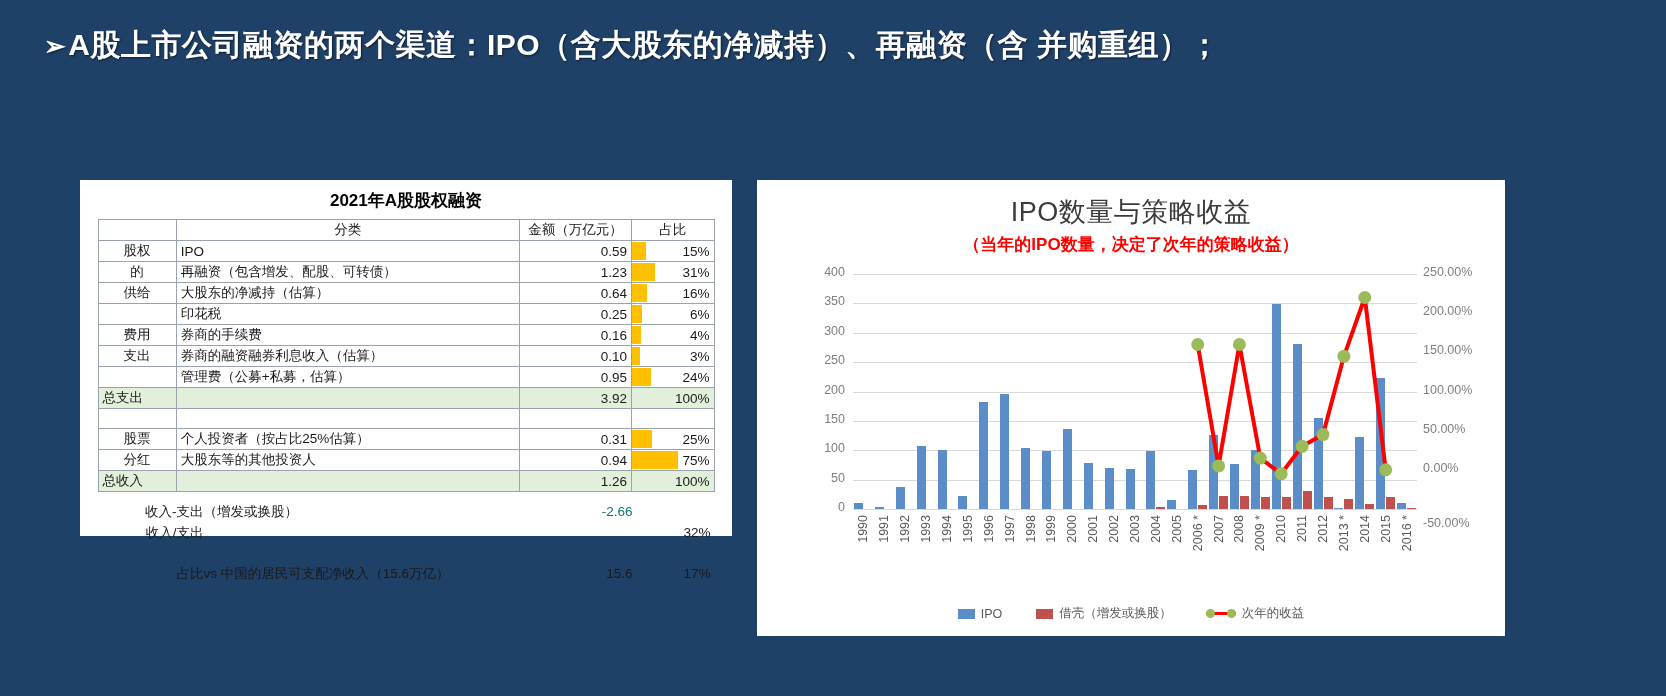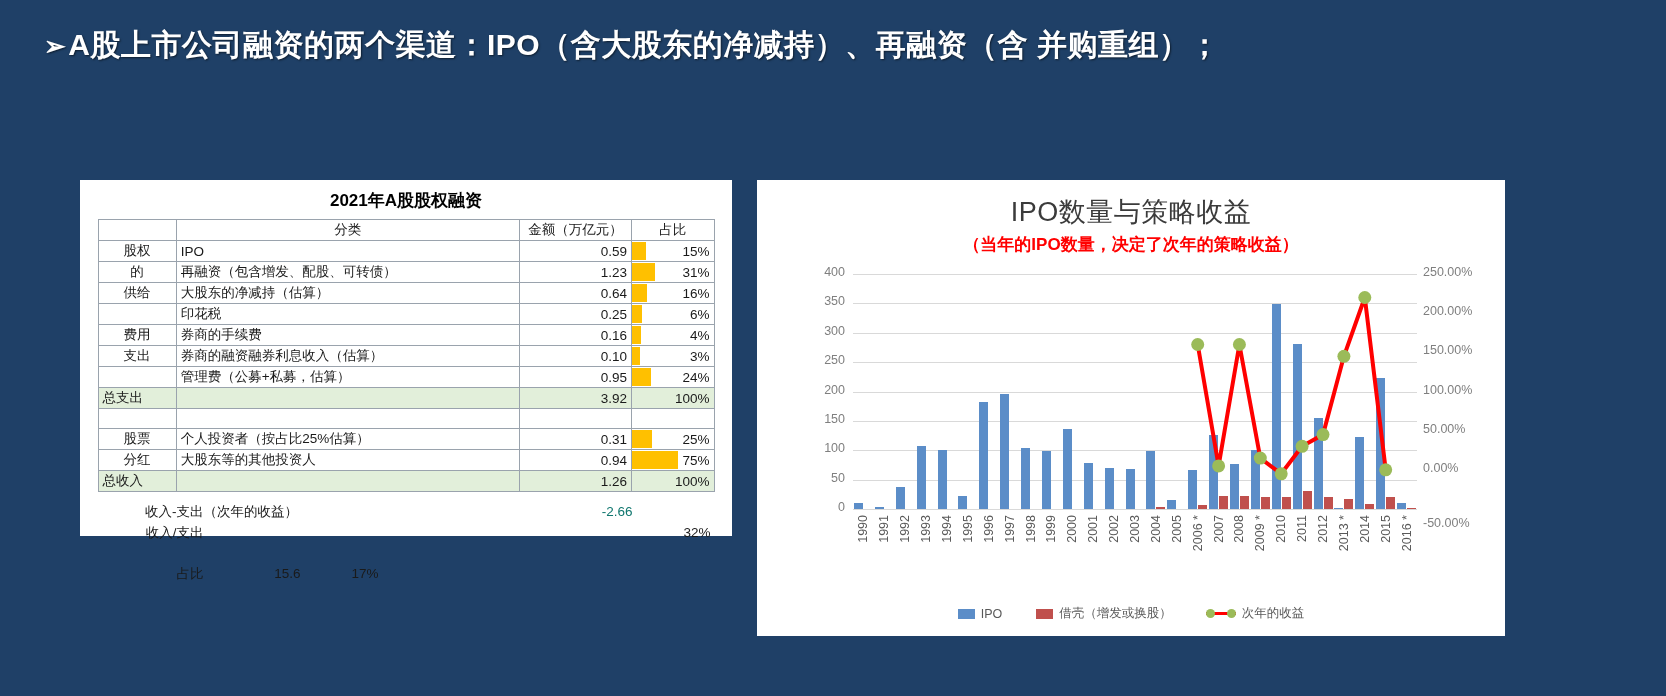--- a/index.html
+++ b/index.html
@@ -163,33 +163,34 @@
           <td class="c-grp" style="text-align:left;padding-left:4px">总收入</td>
           <td class="c-cat"></td>
           <td class="c-amt">1.26</td>
           <td class="c-pct">100%</td>
         </tr>
       </tbody>
   </table>
   <div class="footer-block" id="footer-block">
       <div class="frow">
         <div class="f-lbl">收入-支出</div>
-        <div class="f-desc">（次年的收益）</div>
+        <div class="f-desc">（增发或换股）</div>
         <div class="f-amt red">-2.66</div>
         <div class="f-pct"></div>
       </div>
       <div class="frow">
         <div class="f-lbl">收入/支出</div>
         <div class="f-desc"></div>
         <div class="f-amt"></div>
         <div class="f-pct">32%</div>
       </div>
       <div class="spacer"></div>
       <div class="frow">
         <div class="f-lbl ind">占比</div>
+        <div class="f-desc">vs 中国的居民可支配净收入（15.6万亿）</div>
         <div class="f-amt">15.6</div>
         <div class="f-pct">17%</div>
       </div>
     </div>
 </div>
 
 <div class="panel" id="right-panel">
   <div class="chart-title">IPO数量与策略收益</div>
   <div class="chart-subtitle">（当年的IPO数量，决定了次年的策略收益）</div>
   <div class="plotwrap" id="plotwrap">

